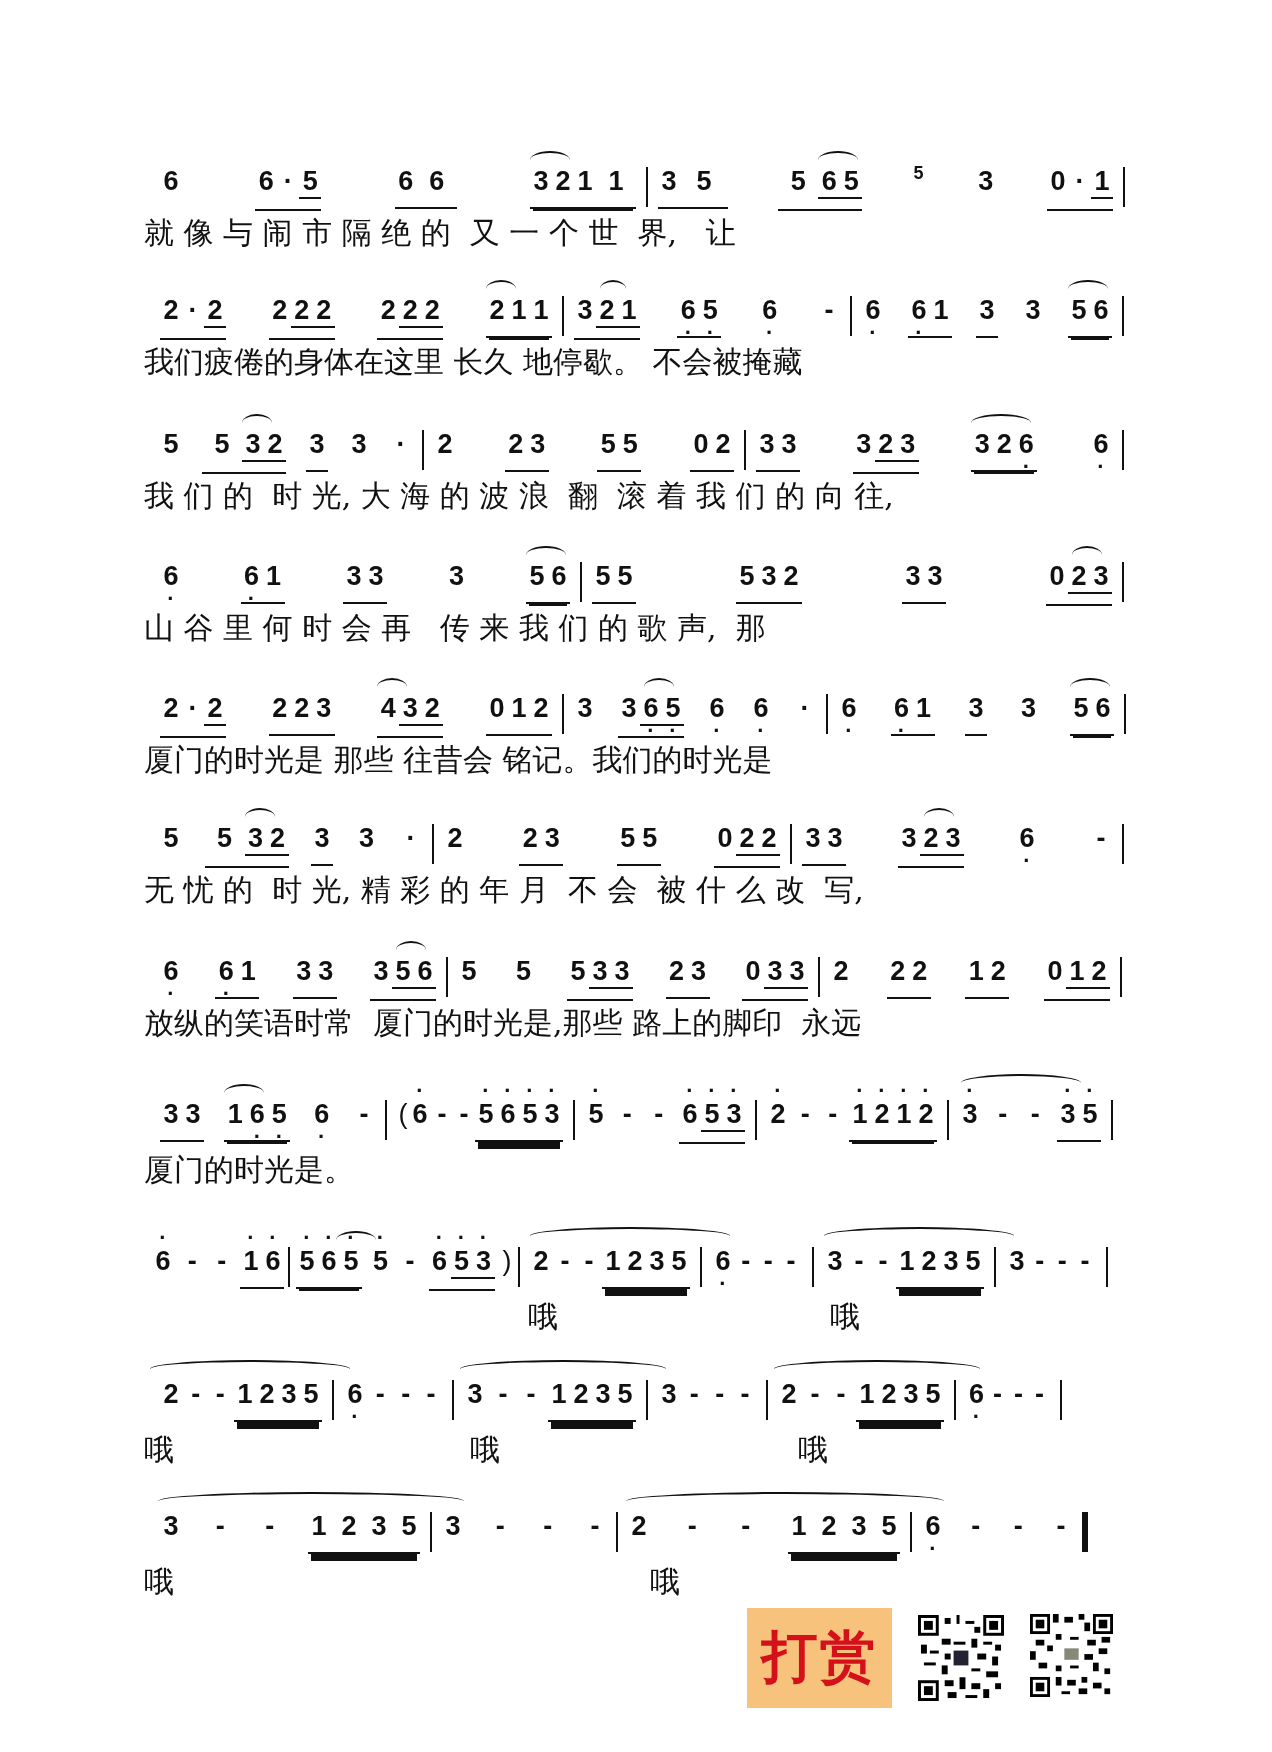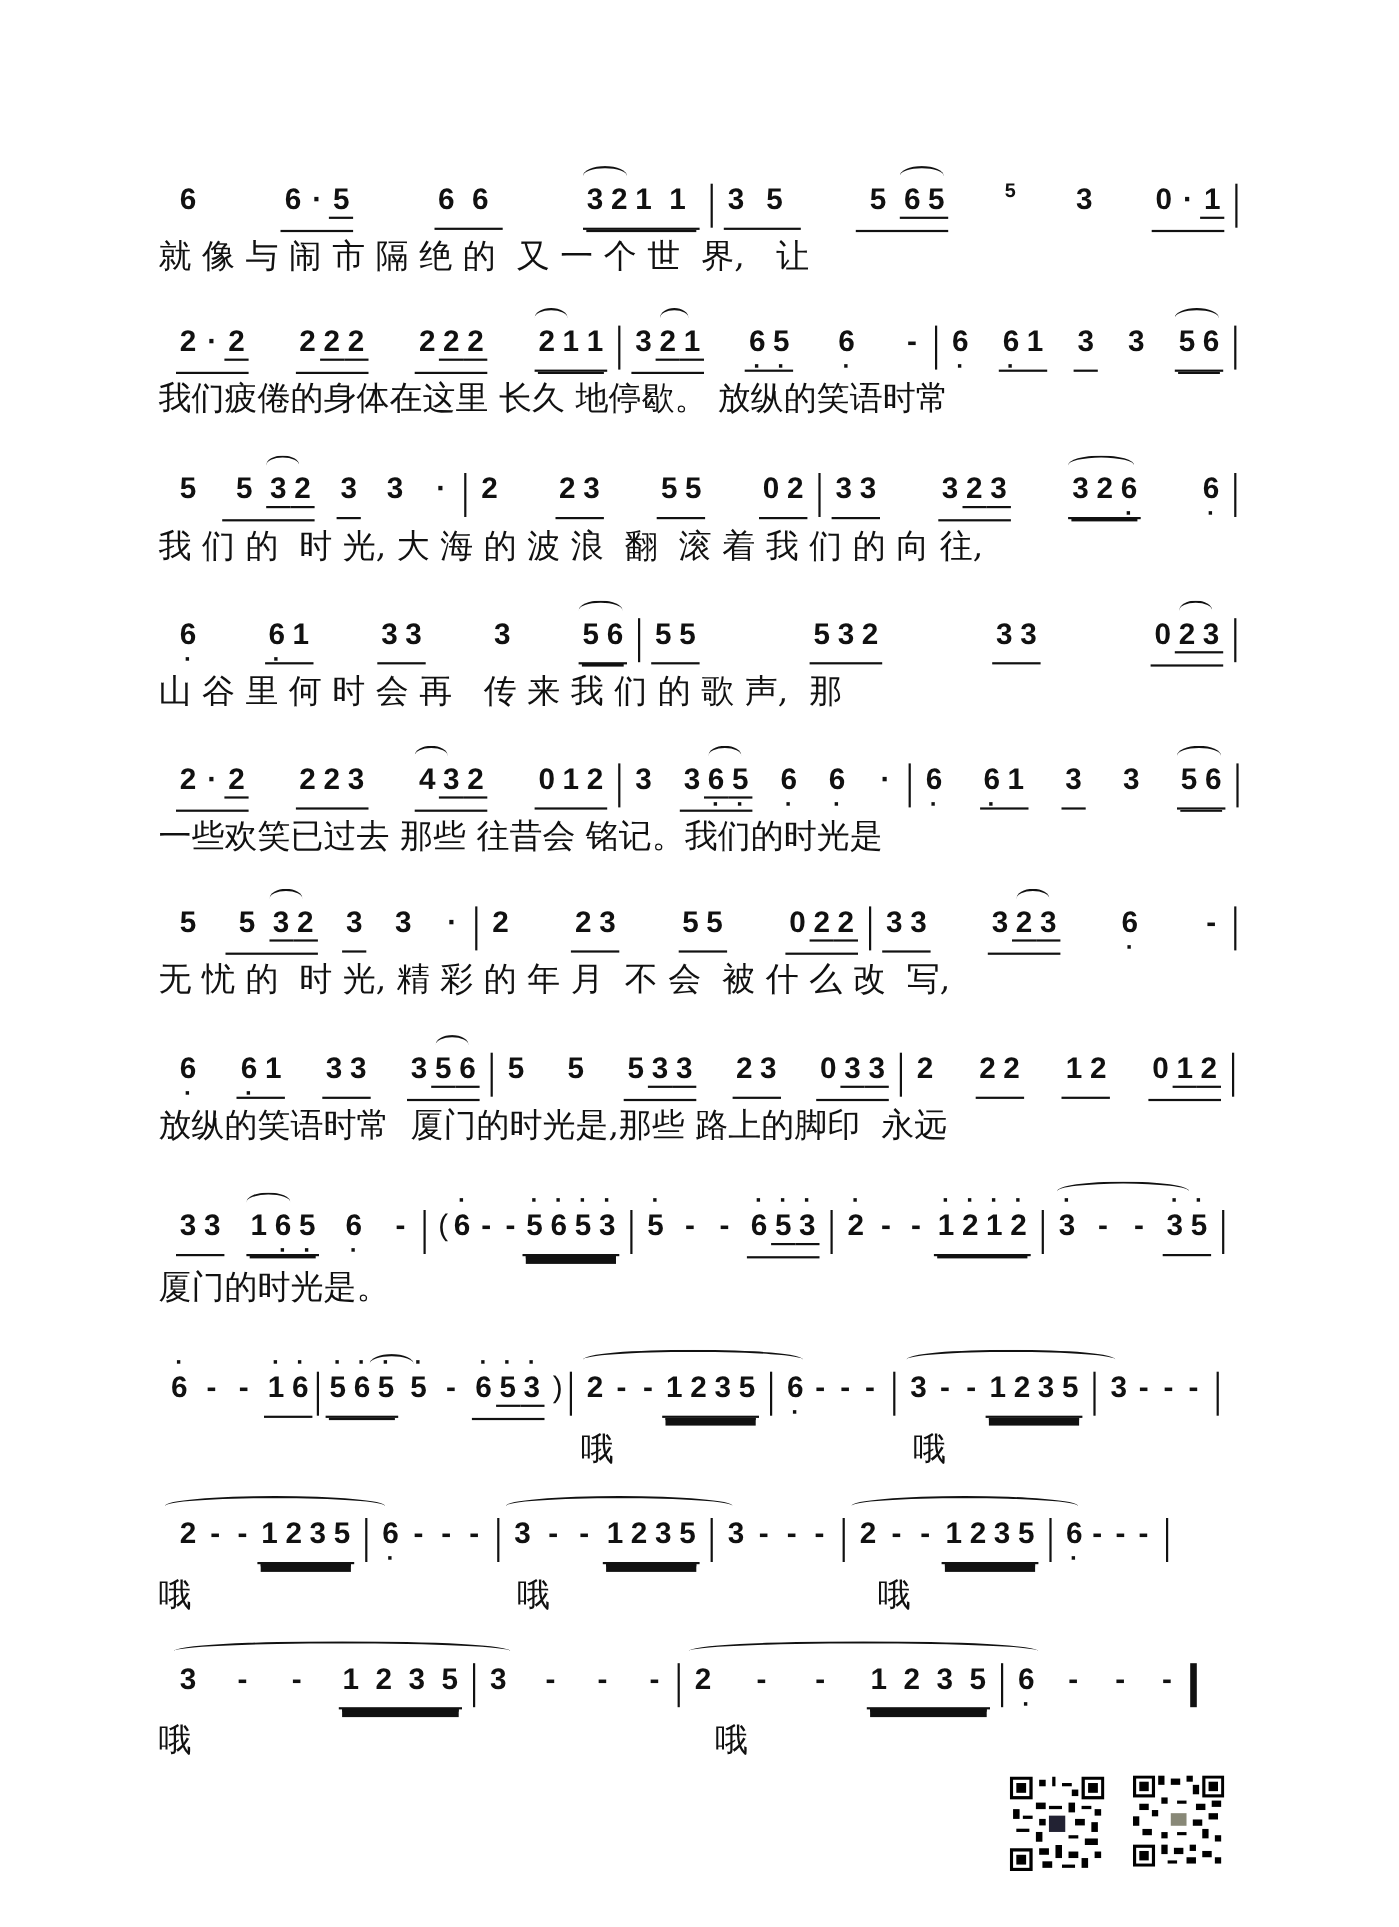--- a/index.html
+++ b/index.html
@@ -134,21 +134,21 @@
           </span>
           <span class="n">3</span>
         <span class="group u2">
             <span class="arc" style="left:0;width:40px"></span>
             <span class="n">5</span>
             <span class="n">6</span>
           </span>
       </div>
       <div class="bar"></div>
     </div>
-    <div class="lyrics">我们疲倦的身体在这里 长久 地停歇。 放纵的笑语时常</div>
+    <div class="lyrics">我们疲倦的身体在这里 长久 地停歇。 不会被掩藏</div>
   </div>
 
   <div class="system" style="top:428px">
     <div class="notes">
       <div class="measure" style="width:272px">
         <span class="n">5</span>
         <span class="group u1">
             <span class="n" style="width:40px">5</span>
             <span class="arc" style="left:40px;width:30px"></span>
             <span class="n u1">3</span>
@@ -296,21 +296,21 @@
           </span>
           <span class="n">3</span>
         <span class="group u2">
             <span class="arc" style="left:0;width:40px"></span>
             <span class="n">5</span>
             <span class="n">6</span>
           </span>
       </div>
       <div class="bar"></div>
     </div>
-    <div class="lyrics">一些欢笑已过去 那些 往昔会 铭记。我们的时光是</div>
+    <div class="lyrics">厦门的时光是 那些 往昔会 铭记。我们的时光是</div>
   </div>
 
   <div class="system" style="top:822px">
     <div class="notes">
       <div class="measure" style="width:282px">
         <span class="n">5</span>
         <span class="group u1">
             <span class="n" style="width:40px">5</span>
             <span class="arc" style="left:40px;width:30px"></span>
             <span class="n u1">3</span>
@@ -669,20 +669,23 @@
           <span class="n">-</span>
           <span class="n">-</span>
           <span class="n">-</span>
       </div>
       <div class="bar final"></div>
     </div>
     <div class="lyrics" style="left:-6px;top:52px">哦</div>
     <div class="lyrics" style="left:500px;top:52px">哦</div>
   </div>
 
+  <div class="reward">
+    <span>打赏</span>
+  </div>
 
   <div class="qr" style="left:918px;top:1615px">
     <svg viewBox="0 0 29 29">
       <rect width="29" height="29" fill="#fff"></rect>
       <g fill="#000">
         <rect x="0" y="0" width="7" height="7"></rect>
           <rect x="1" y="1" width="5" height="5" fill="#fff"></rect>
           <rect x="2" y="2" width="3" height="3"></rect>
         <rect x="22" y="0" width="7" height="7"></rect>
           <rect x="23" y="1" width="5" height="5" fill="#fff"></rect>

